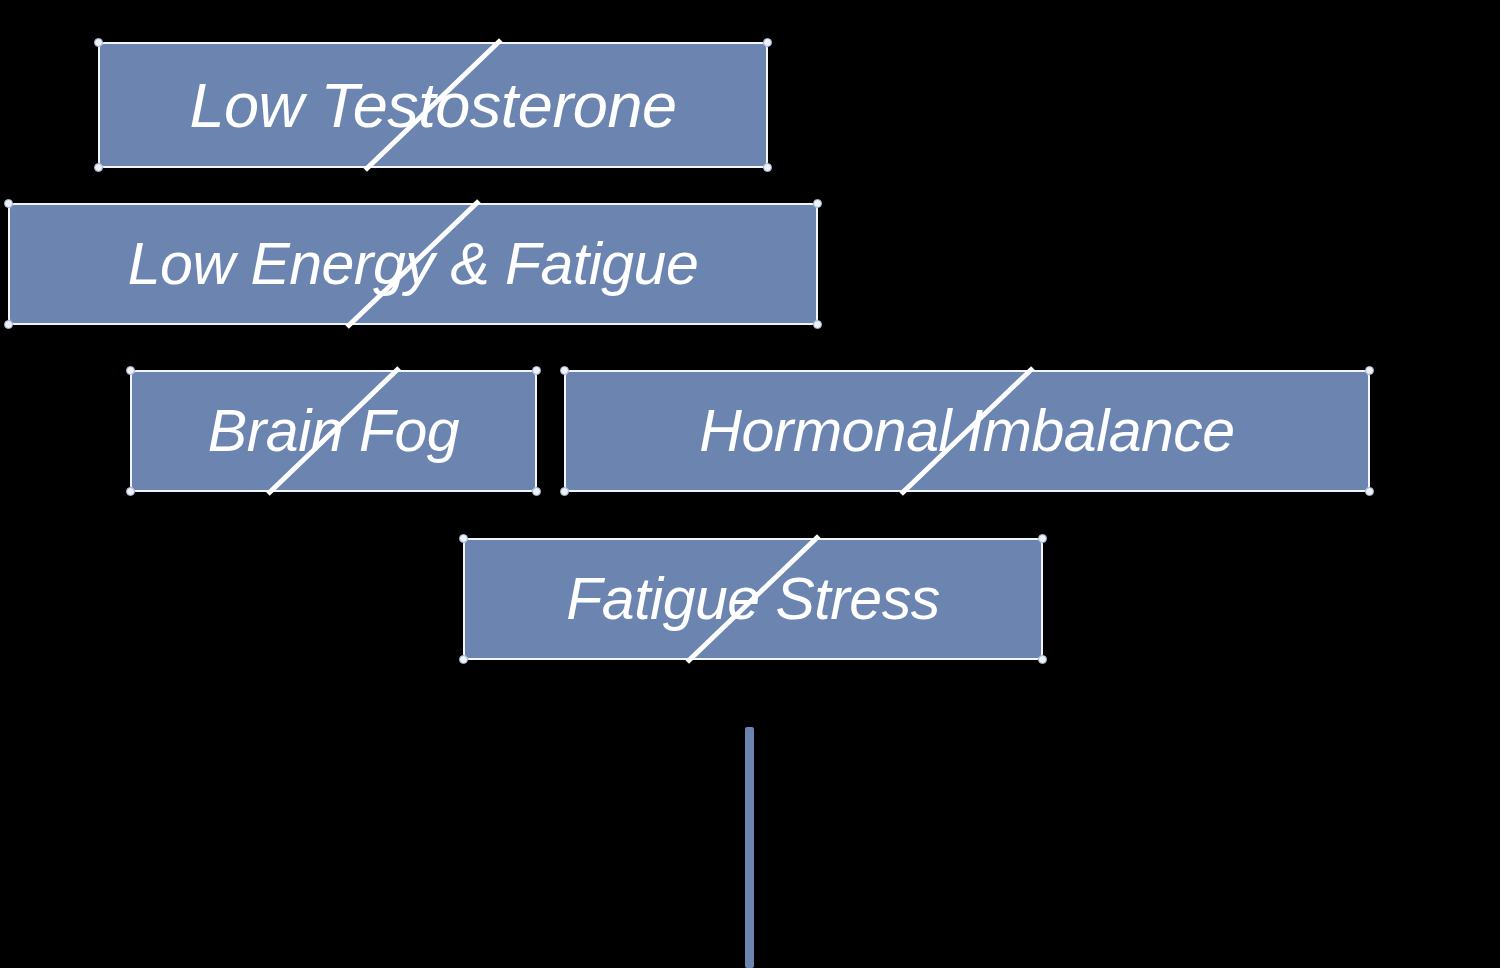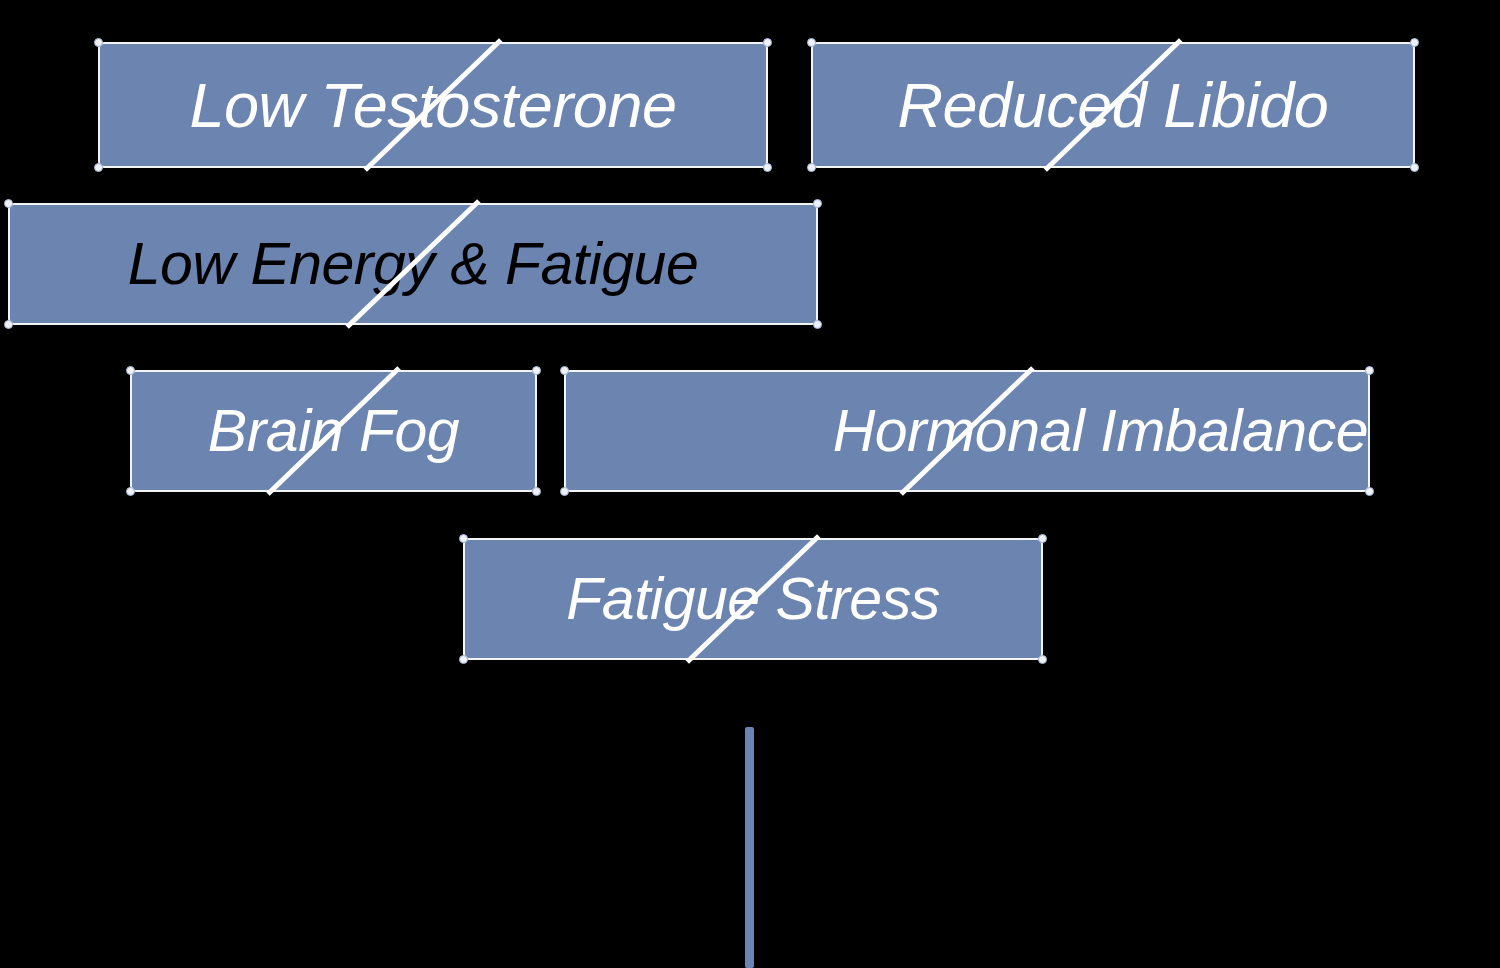--- a/index.html
+++ b/index.html
@@ -87,51 +87,41 @@
     <div class="node" style="left: 98px; top: 42px; width: 670px; height: 126px; background: rgb(107, 132, 176); border-color: rgb(242, 245, 250);">
       <span class="node-label" style="font-size: 63px; color: rgb(255, 255, 255);">Low Testosterone</span>
       <svg class="strike" viewBox="0 0 670 138" preserveAspectRatio="none">
         <line x1="266.828" y1="136" x2="403.172" y2="2" stroke="#ffffff"></line>
       </svg>
       <span class="handle tl" style="background: rgb(238, 242, 248);"></span>
       <span class="handle tr" style="background: rgb(238, 242, 248);"></span>
       <span class="handle bl" style="background: rgb(238, 242, 248);"></span>
       <span class="handle br" style="background: rgb(238, 242, 248);"></span>
     </div>
-    <div class="node" style="left: 811px; top: 42px; width: 604px; height: 126px; background: rgb(107, 132, 176); border-color: rgb(242, 245, 250);">
-      <span class="node-label" style="font-size: 63px; color: rgb(255, 255, 255);">Reduced Libido</span>
-      <svg class="strike" viewBox="0 0 604 138" preserveAspectRatio="none">
-        <line x1="233.828" y1="136" x2="370.172" y2="2" stroke="#ffffff"></line>
-      </svg>
-      <span class="handle tl" style="background: rgb(238, 242, 248);"></span>
-      <span class="handle tr" style="background: rgb(238, 242, 248);"></span>
-      <span class="handle bl" style="background: rgb(238, 242, 248);"></span>
-      <span class="handle br" style="background: rgb(238, 242, 248);"></span>
-    </div>
     <div class="node" style="left: 8px; top: 203px; width: 810px; height: 122px; background: rgb(107, 132, 176); border-color: rgb(242, 245, 250);">
-      <span class="node-label" style="font-size: 59px; color: #000000;">Low Energy &amp; Fatigue</span>
+      <span class="node-label" style="font-size: 59px; color: #ffffff;">Low Energy &amp; Fatigue</span>
       <svg class="strike" viewBox="0 0 810 134" preserveAspectRatio="none">
         <line x1="338.804" y1="132" x2="471.196" y2="2" stroke="#ffffff"></line>
       </svg>
       <span class="handle tl" style="background: rgb(238, 242, 248);"></span>
       <span class="handle tr" style="background: rgb(238, 242, 248);"></span>
       <span class="handle bl" style="background: rgb(238, 242, 248);"></span>
       <span class="handle br" style="background: rgb(238, 242, 248);"></span>
     </div>
     <div class="node" style="left: 130px; top: 370px; width: 407px; height: 122px; background: rgb(107, 132, 176); border-color: rgb(242, 245, 250); align-items: center;">
       <span class="node-label" style="font-size: 59px; color: rgb(255, 255, 255);">Brain Fog</span>
       <svg class="strike" viewBox="0 0 407 134" preserveAspectRatio="none">
         <line x1="137.304" y1="132" x2="269.696" y2="2" stroke="#ffffff"></line>
       </svg>
       <span class="handle tl" style="background: rgb(238, 242, 248);"></span>
       <span class="handle tr" style="background: rgb(238, 242, 248);"></span>
       <span class="handle bl" style="background: rgb(238, 242, 248);"></span>
       <span class="handle br" style="background: rgb(238, 242, 248);"></span>
     </div>
-    <div class="node" style="left: 564px; top: 370px; width: 806px; height: 122px; background: rgb(107, 132, 176); border-color: rgb(242, 245, 250); justify-content: flex-end;">
+    <div class="node" style="left: 564px; top: 370px; width: 806px; height: 122px; background: rgb(107, 132, 176); border-color: rgb(242, 245, 250);">
       <span class="node-label" style="font-size: 59px; color: rgb(255, 255, 255);">Hormonal Imbalance</span>
       <svg class="strike" viewBox="0 0 806 134" preserveAspectRatio="none">
         <line x1="336.804" y1="132" x2="469.196" y2="2" stroke="#ffffff"></line>
       </svg>
       <span class="handle tl" style="background: rgb(238, 242, 248);"></span>
       <span class="handle tr" style="background: rgb(238, 242, 248);"></span>
       <span class="handle bl" style="background: rgb(238, 242, 248);"></span>
       <span class="handle br" style="background: rgb(238, 242, 248);"></span>
     </div>
     <div class="node" style="left: 463px; top: 538px; width: 580px; height: 122px; background: rgb(107, 132, 176); border-color: rgb(242, 245, 250);">

